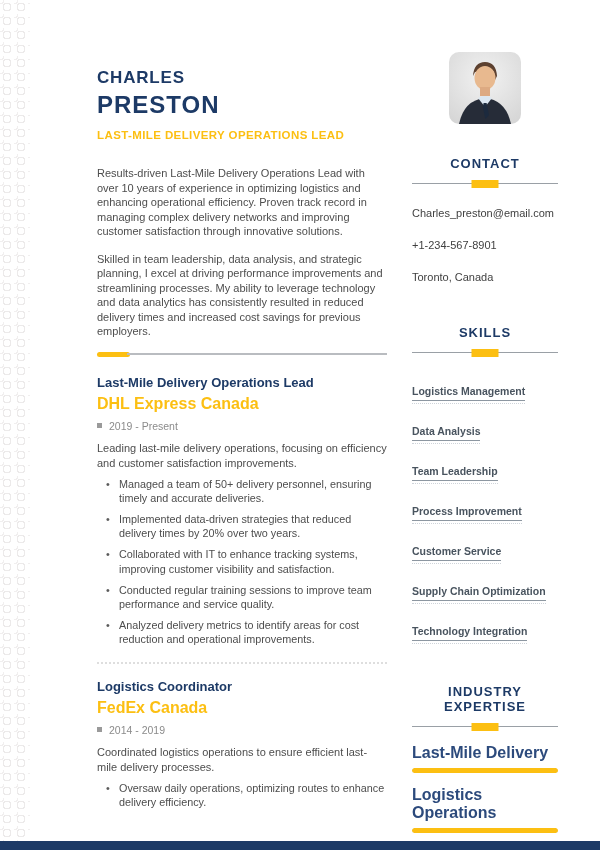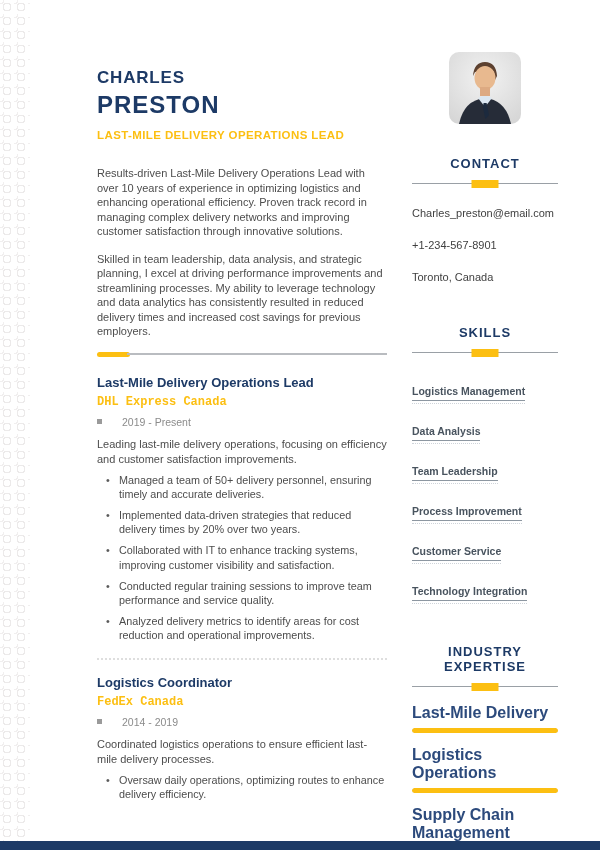--- a/index.html
+++ b/index.html
@@ -36,22 +36,22 @@
   .summary p{font-size:11px;line-height:1.32;color:var(--body-text);margin:0 0 13px;}
 
   .section-heading-left{font-size:14px;font-weight:800;letter-spacing:.6px;color:var(--navy);margin-top:37px;}
   .divider-left{display:flex;align-items:center;margin-top:8px;}
   .divider-left .chip{width:33px;height:5px;border-radius:3px;background:var(--accent);flex:none;}
   .divider-left .line{flex:1;height:2px;background:#b9bcc0;margin-left:-3px;}
 
   .job{margin-top:18px;}
   .job + .job{border-top:2px dotted #dedede;padding-top:15px;margin-top:16px;}
   .job-title{font-size:13px;font-weight:700;color:var(--navy);}
-  .job-company{font-size:12px;font-weight:700;color:var(--accent);margin-top:5px;font-family:Liberation Mono, monospace;}
-  .job-dates{display:flex;align-items:center;margin-top:7px;font-size:10.5px;color:var(--muted);gap:13px;}
+  .job-company{font-size:16px;font-weight:700;color:var(--accent);margin-top:5px;}
+  .job-dates{display:flex;align-items:center;margin-top:7px;font-size:10.5px;color:var(--muted);}
   .job-dates .sq{width:5px;height:5px;background:#9a9a9a;margin-right:7px;flex:none;}
   .job-desc{font-size:11px;line-height:1.35;color:var(--body-text);margin-top:9px;}
   .job-bullets{list-style:none;margin:5px 0 0;padding:0;}
   .job-bullets li{position:relative;padding-left:22px;font-size:10.8px;line-height:1.3;color:var(--body-text);margin-top:7px;}
   .job-bullets li::before{content:"\2022";position:absolute;left:9px;top:0;color:#5a5a5a;}
 
   
   .photo{width:72px;height:72px;border-radius:10px;overflow:hidden;margin:0 auto;display:block;}
   .r-section{margin-top:32px;}
   .r-heading{text-align:center;font-size:13px;font-weight:800;letter-spacing:1px;color:var(--navy);}
@@ -162,20 +162,21 @@
       <div class="divider-center">
         <div class="line"></div>
         <div class="chip"></div>
       </div>
       <div class="skills-wrap" id="skills-wrap">
           <div class="skill-chip"><span>Logistics Management</span></div>
           <div class="skill-chip"><span>Data Analysis</span></div>
           <div class="skill-chip"><span>Team Leadership</span></div>
           <div class="skill-chip"><span>Process Improvement</span></div>
           <div class="skill-chip"><span>Customer Service</span></div>
+          <div class="skill-chip"><span>Supply Chain Optimization</span></div>
           <div class="skill-chip"><span>Technology Integration</span></div>
         </div>
     </div>
 
     <div class="r-section section-expertise">
       <div class="r-heading">INDUSTRY EXPERTISE</div>
       <div class="divider-center">
         <div class="line"></div>
         <div class="chip"></div>
       </div>

